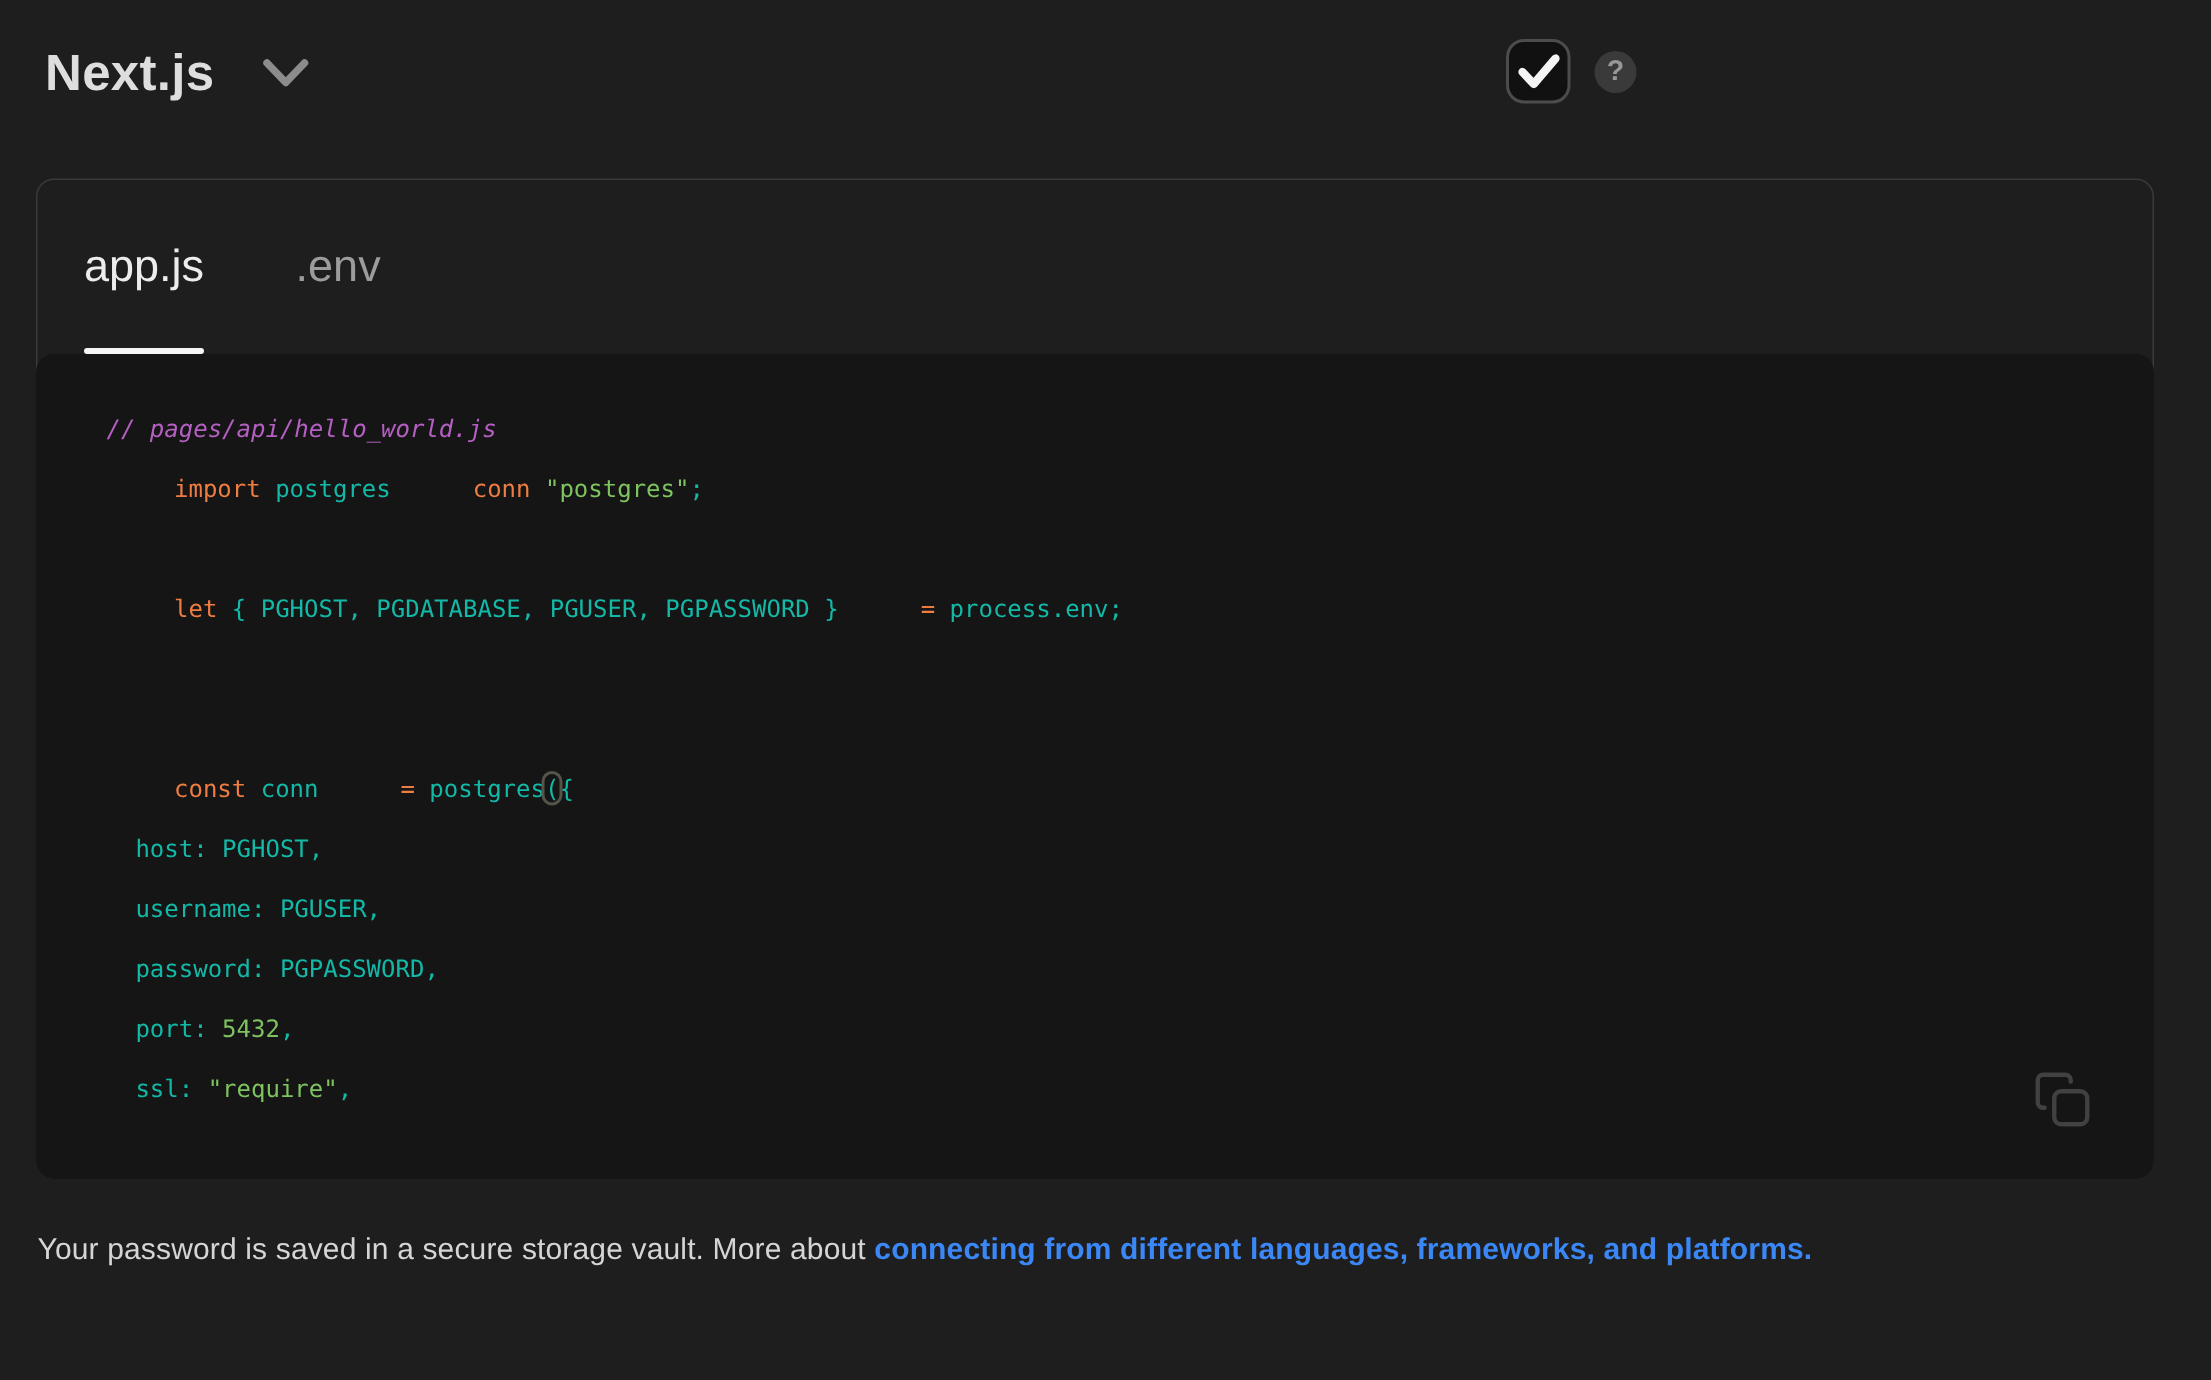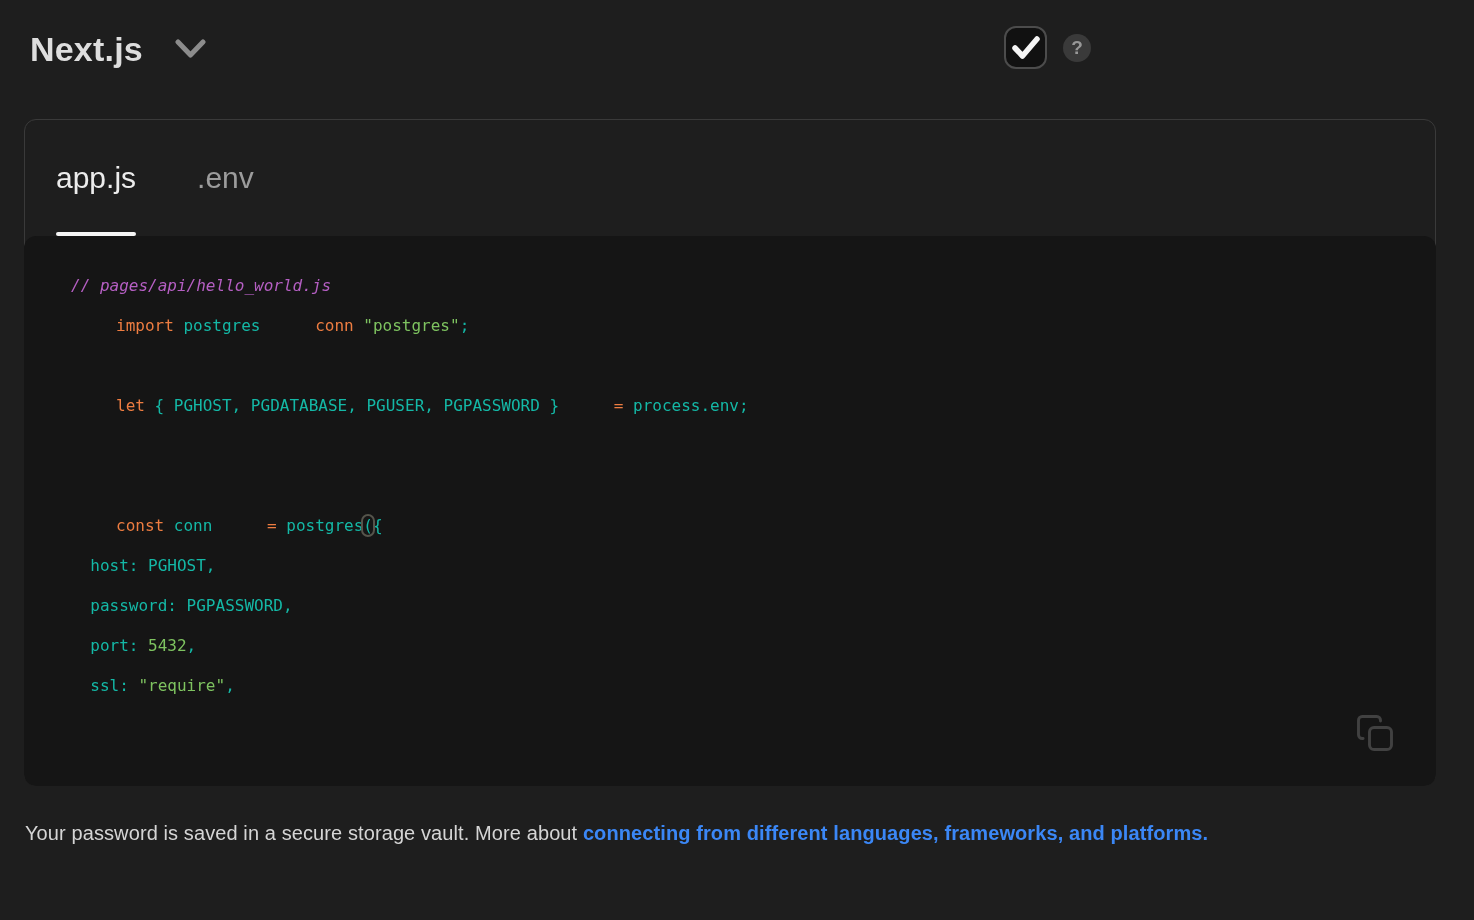--- a/index.html
+++ b/index.html
@@ -141,20 +141,21 @@
   <div class="code-block">
     <div class="code-scroll">
         <div class="code-line"><span class="tok-comment">// pages/api/hello_world.js</span></div>
         <div class="code-line"><span class="tok-keyword">import</span><span class="tok-plain"> postgres </span><span class="tok-keyword">conn</span><span class="tok-plain"> </span><span class="tok-string">"postgres"</span><span class="tok-plain">;</span></div>
         <div class="code-line"> </div>
         <div class="code-line"><span class="tok-keyword">let</span><span class="tok-plain"> { PGHOST, PGDATABASE, PGUSER, PGPASSWORD } </span><span class="tok-keyword">=</span><span class="tok-plain"> process.env;</span></div>
         <div class="code-line"> </div>
         <div class="code-line"> </div>
         <div class="code-line"><span class="tok-keyword">const</span><span class="tok-plain"> conn </span><span class="tok-keyword">=</span><span class="tok-plain"> postgres</span><span class="tok-plain bracket-highlight">(</span><span class="tok-plain">{</span></div>
         <div class="code-line"><span class="tok-plain">  host: PGHOST,</span></div>
+        <div class="code-line"><span class="tok-plain">  username: PGUSER,</span></div>
         <div class="code-line"><span class="tok-plain">  password: PGPASSWORD,</span></div>
         <div class="code-line"><span class="tok-plain">  port: </span><span class="tok-number">5432</span><span class="tok-plain">,</span></div>
         <div class="code-line"><span class="tok-plain">  ssl: </span><span class="tok-string">"require"</span><span class="tok-plain">,</span></div>
       </div>
     <button class="copy-button" title="">
       <span style="display:flex;">
         <svg width="44" height="44" viewBox="0 0 24 24" fill="none" stroke="currentColor" stroke-width="1.6" stroke-linecap="round" stroke-linejoin="round">
           <rect x="9" y="9" width="12" height="12" rx="2.5"></rect>
           <path d="M5.5 15H5a2 2 0 0 1-2-2V5a2 2 0 0 1 2-2h8a2 2 0 0 1 2 2v.5"></path>
         </svg>

